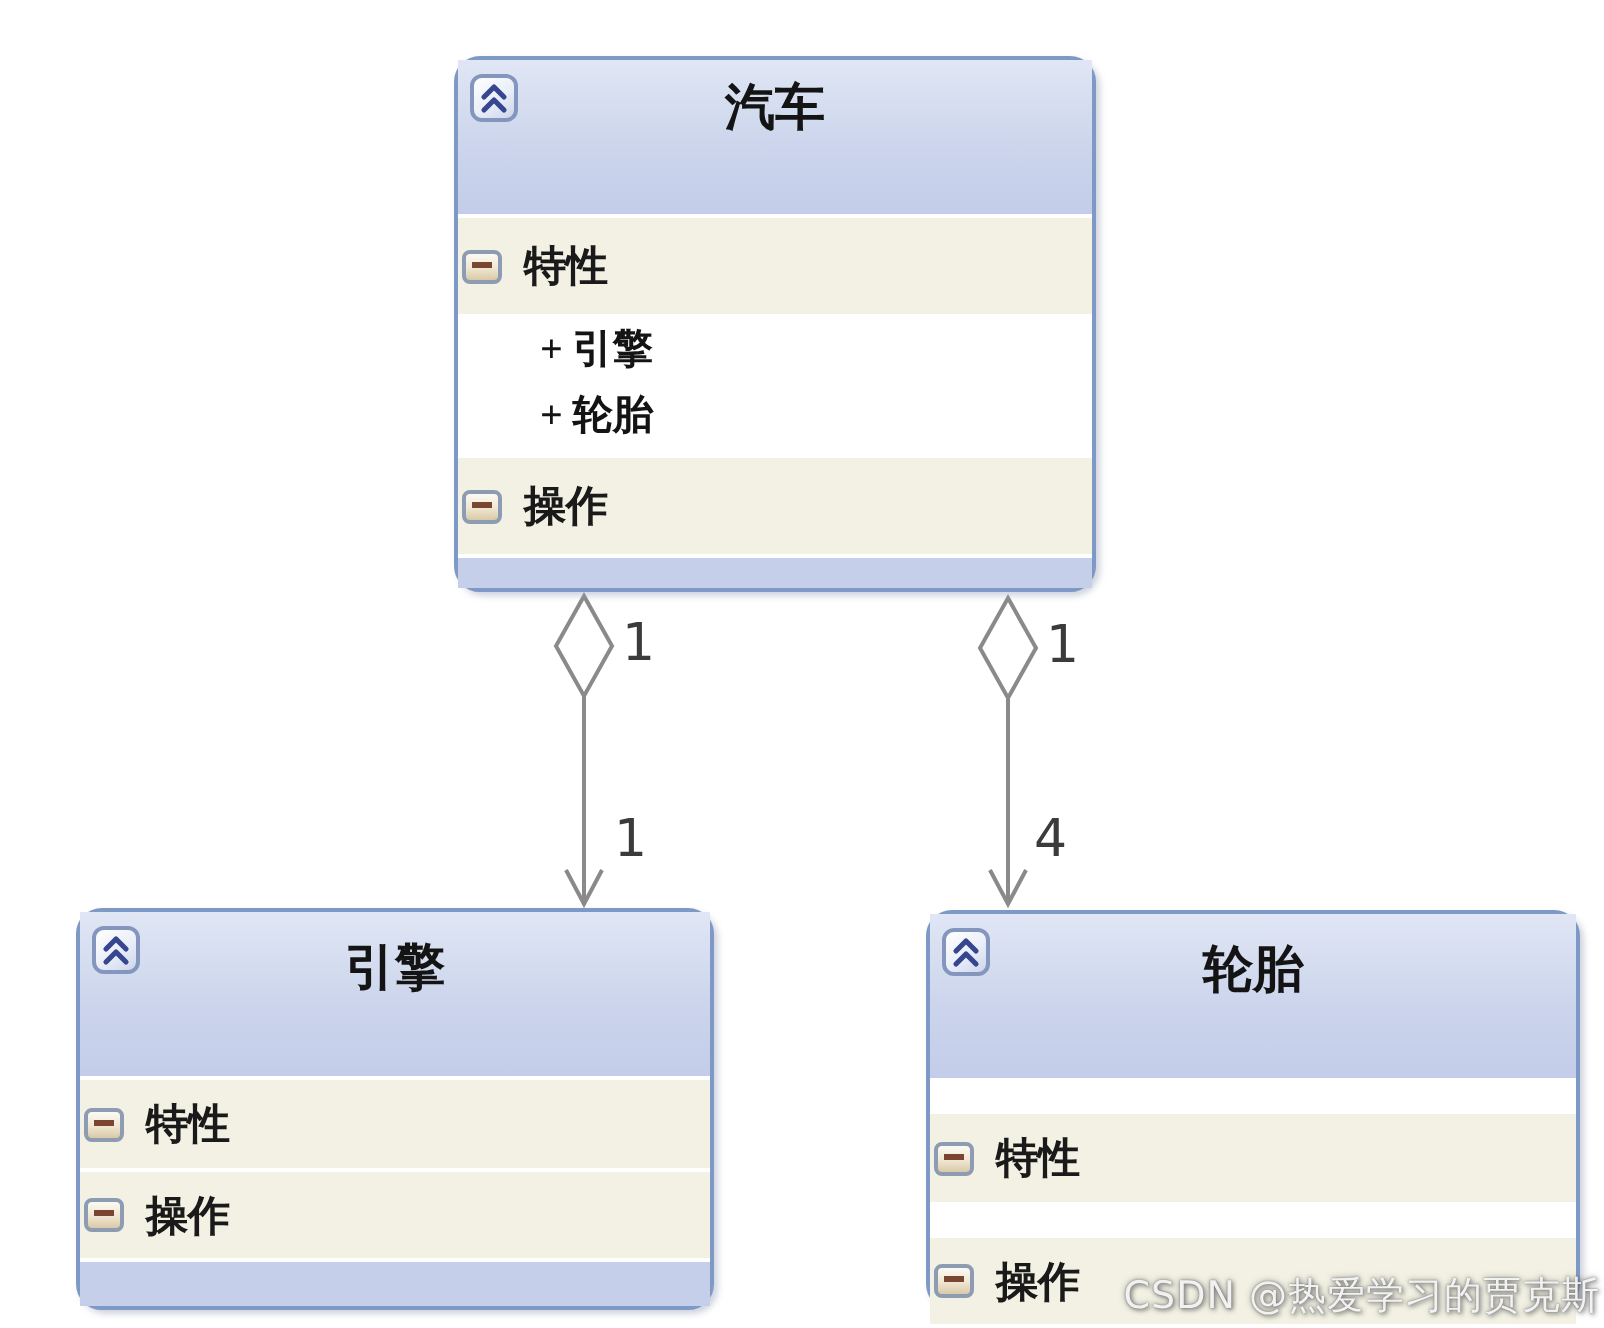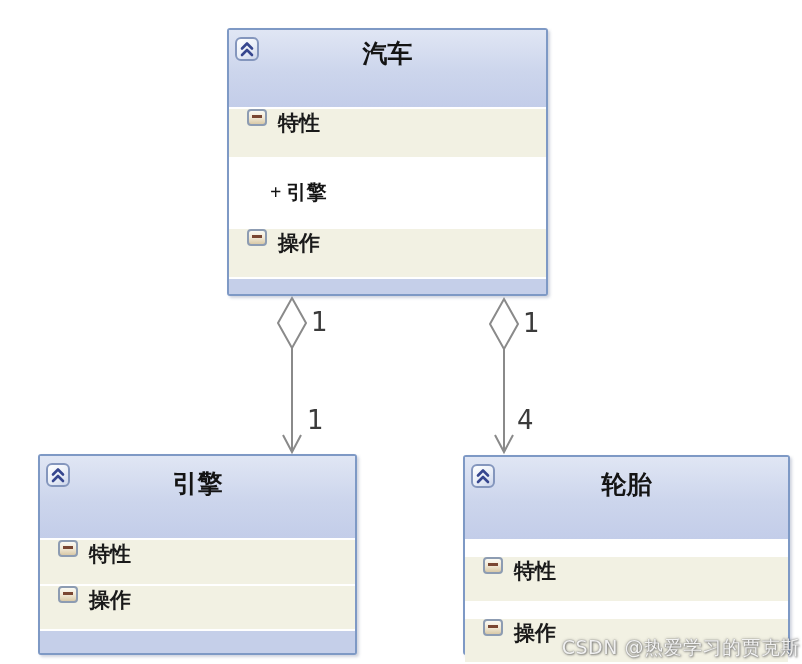--- a/index.html
+++ b/index.html
@@ -15,21 +15,21 @@
     background: #ffffff;
     overflow: hidden;
   }
 
   
   .uml-class {
     position: absolute;
     display: flex;
     flex-direction: column;
     border: 2px solid #7e99c5;
-    border-radius: 3px;
+    border-radius: 13px;
     background: #ffffff;
     box-shadow: 2px 2px 3px rgba(150,160,185,0.45);
     box-sizing: content-box;
   }
   .box-car    { left: 227px; top: 28px;  width: 317px; height: 264px; }
   .box-engine { left: 38px;  top: 454px; width: 315px; height: 197px; }
   .box-tire   { left: 463px; top: 455px; width: 323px; height: 196px; gap: 16px; }
 
   .uml-header {
     position: relative;
@@ -60,24 +60,24 @@
     border: 2px solid #8496bd;
     border-radius: 6px;
     background: linear-gradient(145deg, #ffffff 0%, #e9eef8 55%, #ccd5ea 100%);
     box-sizing: border-box;
   }
   .collapse-icon svg { display: block; width: 20px; height: 20px; }
 
   .section-row {
     flex: 0 0 auto;
     display: flex;
-    align-items: flex-start;
+    align-items: center;
     background: #f2f1e3;
     border-top: 2px solid #ffffff;
-    padding-left: 18px;
+    padding-left: 2px;
   }
   .box-car .section-row { height: 48px; }
   .box-engine .row-attrs, .box-tire .row-attrs { height: 44px; }
   .box-engine .row-ops,   .box-tire .row-ops   { height: 43px; }
 
   .section-label {
     margin-left: 11px;
     font-size: 21px;
     font-weight: bold;
     color: #1a1a1a;
@@ -188,20 +188,21 @@
         </svg>
       </span>
       <span class="uml-title">汽车</span>
     </div>
     <div class="section-row row-attrs">
       <span class="minus-icon"></span>
       <span class="section-label">特性</span>
     </div>
     <div class="items-section">
       <div class="attr-item">+ 引擎</div>
+      <div class="attr-item">+ 轮胎</div>
     </div>
     <div class="section-row row-ops">
       <span class="minus-icon"></span>
       <span class="section-label">操作</span>
     </div>
     <div class="footer-strip"></div>
   </div>
 
   <div class="uml-class box-engine">
     <div class="uml-header">

